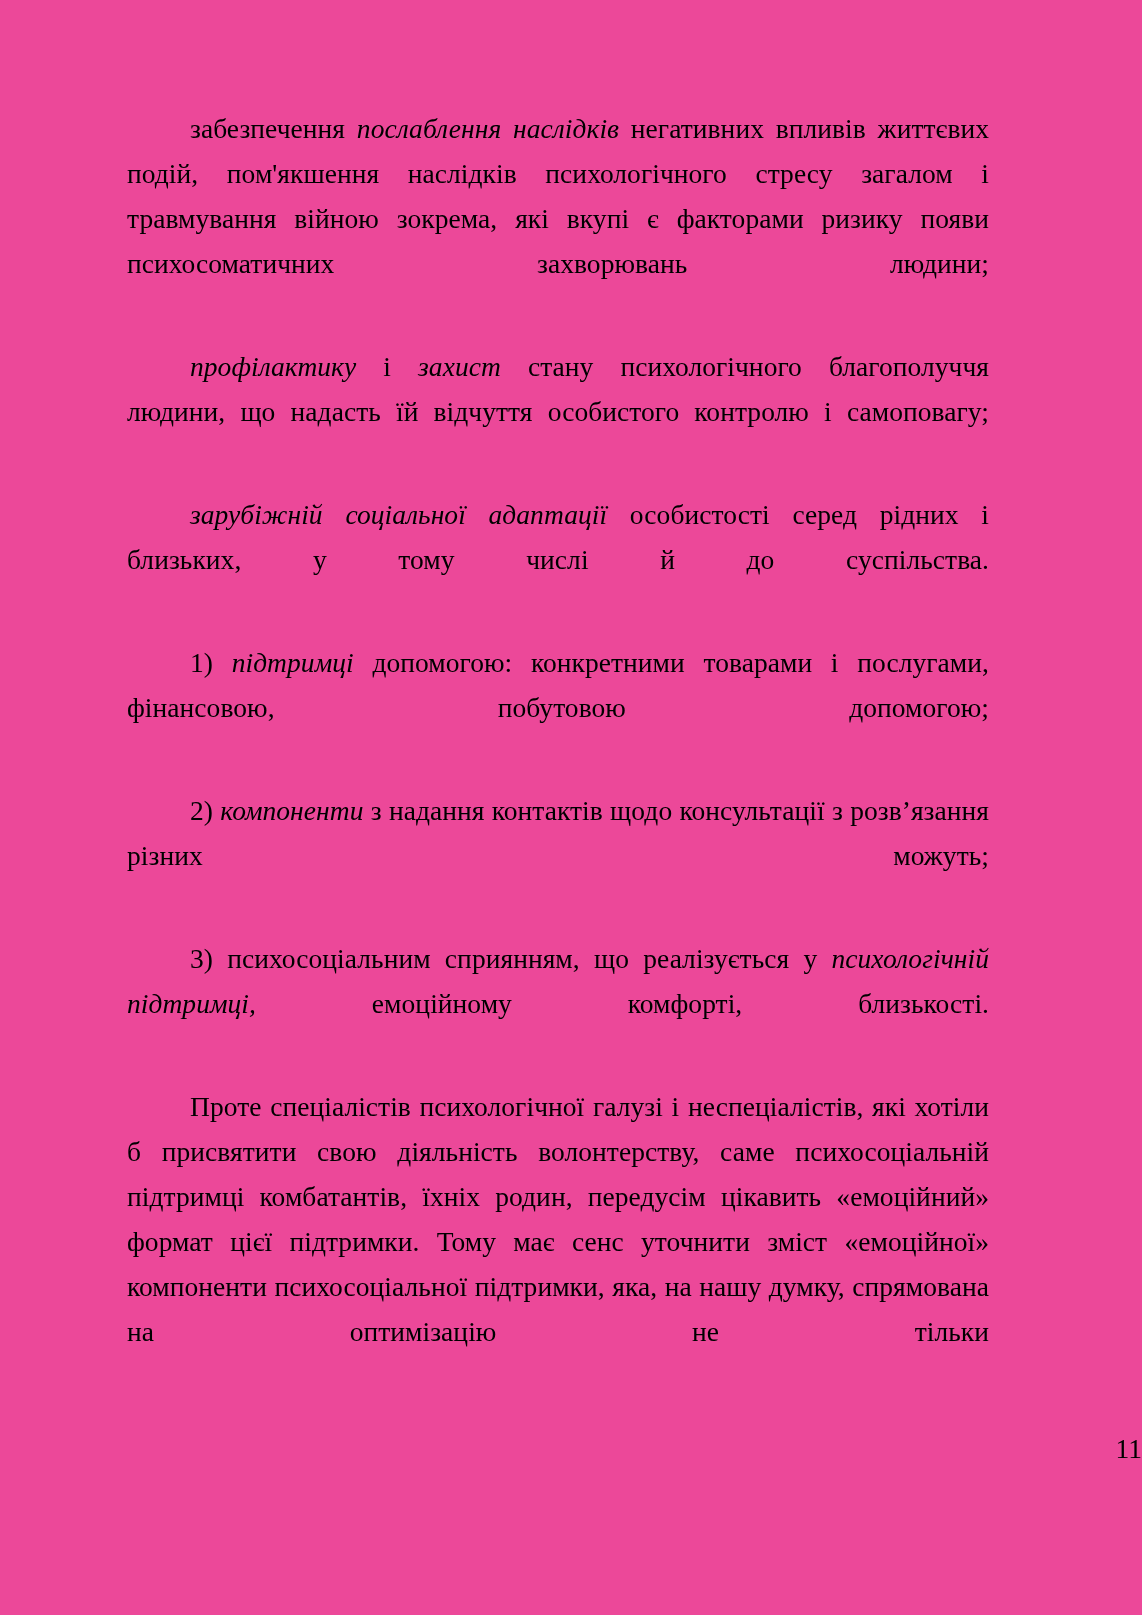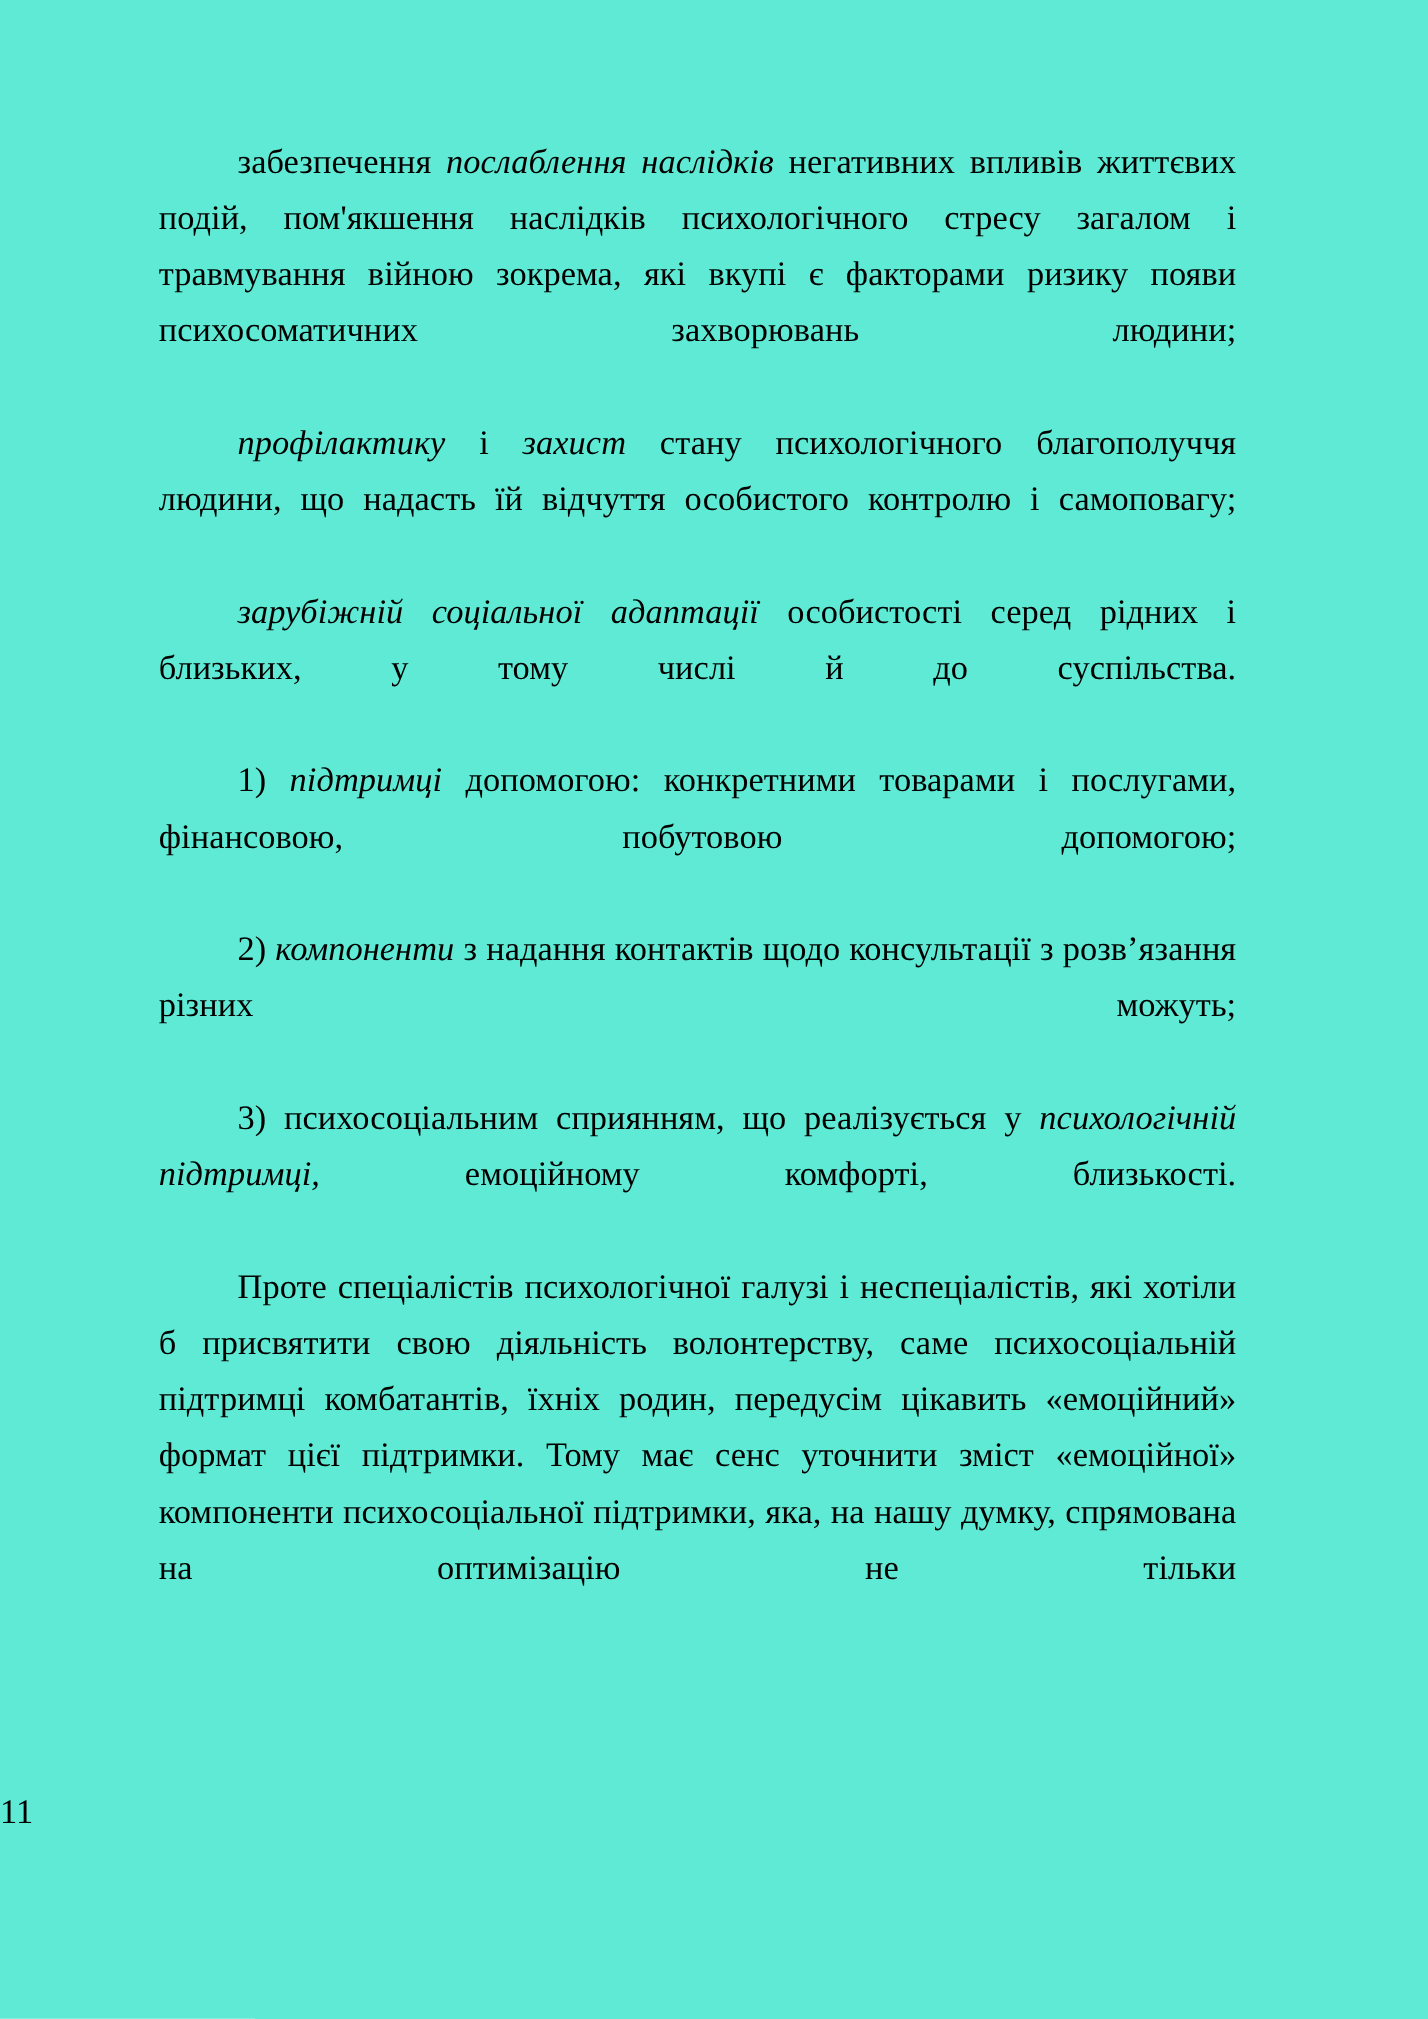--- a/index.html
+++ b/index.html
@@ -16,21 +16,21 @@
     font-family: "Liberation Serif", "DejaVu Serif", serif;
     color: #000000;
     -webkit-font-smoothing: antialiased;
   }
 
   .page {
     position: absolute;
     top: 0; left: 0;
     width: 1142px;
     height: 1615px;
-    background: #5eead4;
+    background: #ec4899;
   }
 
   .text-column {
     position: absolute;
     left: 127px;
     top: 106px;
     width: 862px;
   }
 
   p.para {
@@ -40,40 +40,40 @@
     text-justify: inter-word;
     text-indent: 63px;
     font-size: 27.5px;
     line-height: 45px;
     letter-spacing: 0.05px;
     word-spacing: 0.2px;
     hyphens: none;
   }
 
   p.para + p.para {
-    margin-top: 0;
+    margin-top: 13px;
   }
 
   
   p.para:after {
     content: "";
     display: inline-block;
     width: 100%;
   }
 
   i, .it {
     font-style: italic;
   }
 
   .page-number {
     position: absolute;
     left: 0;
     top: 1432px;
     width: 1142px;
-    text-align: left;
+    text-align: right;
     font-size: 27.5px;
     line-height: 34px;
     font-family: "Liberation Serif", "DejaVu Serif", serif;
   }
 </style>
 </head>
 <body>
 
 <div class="page">
 

